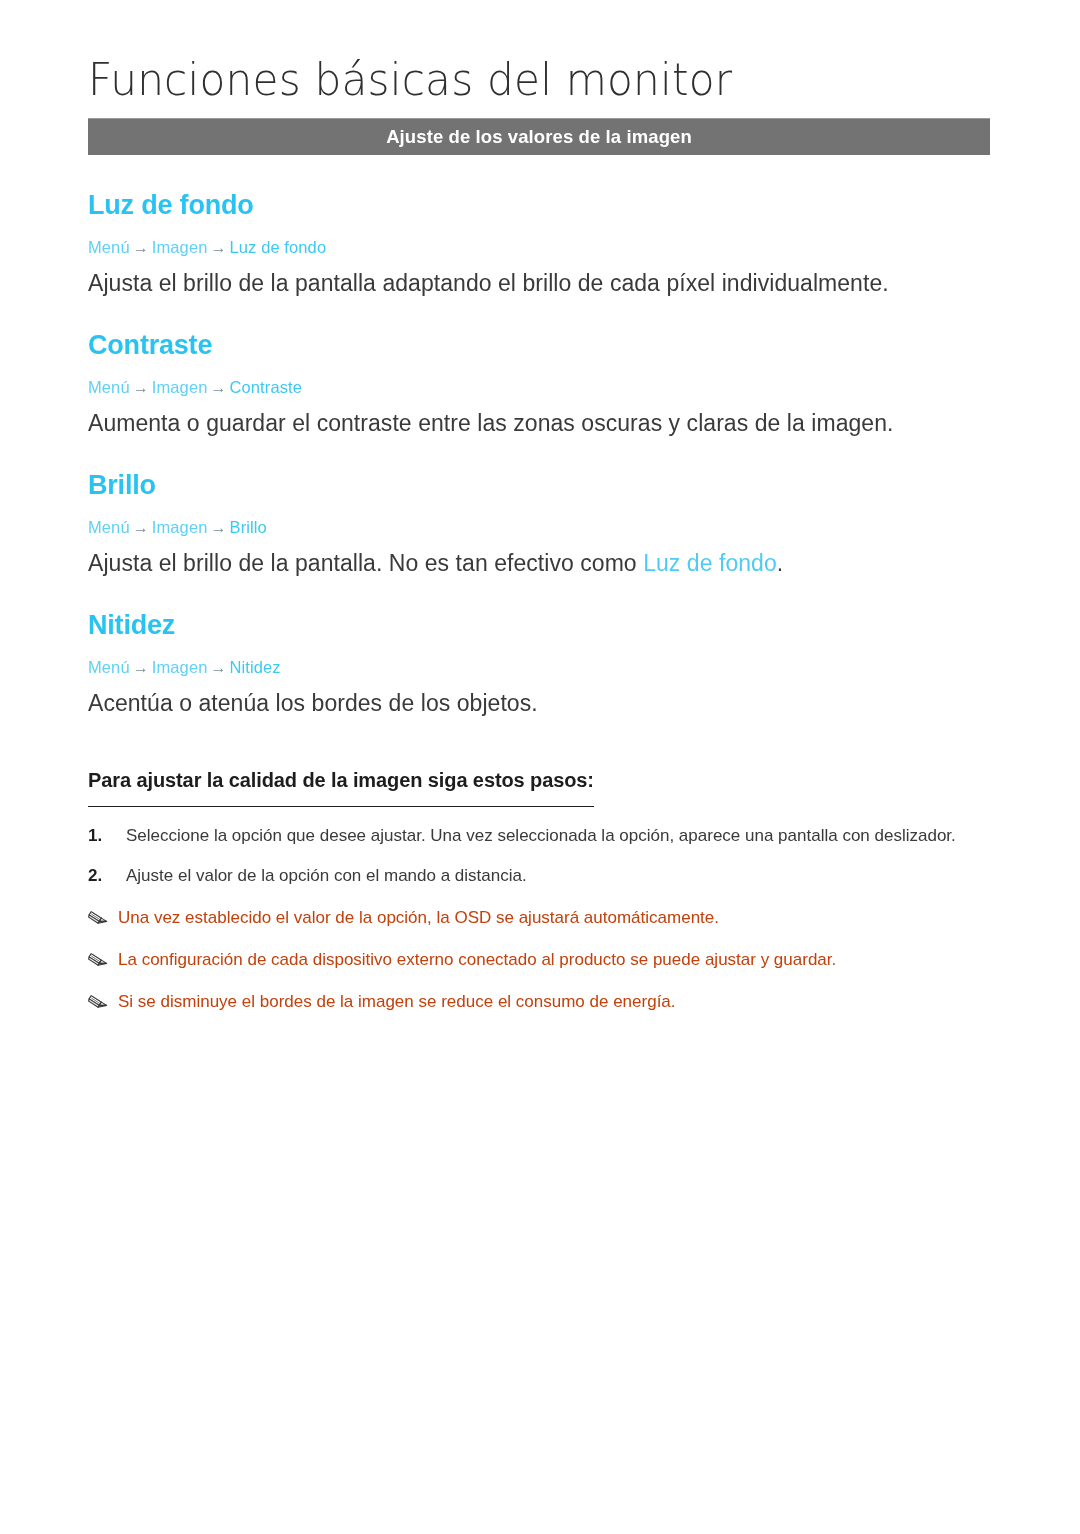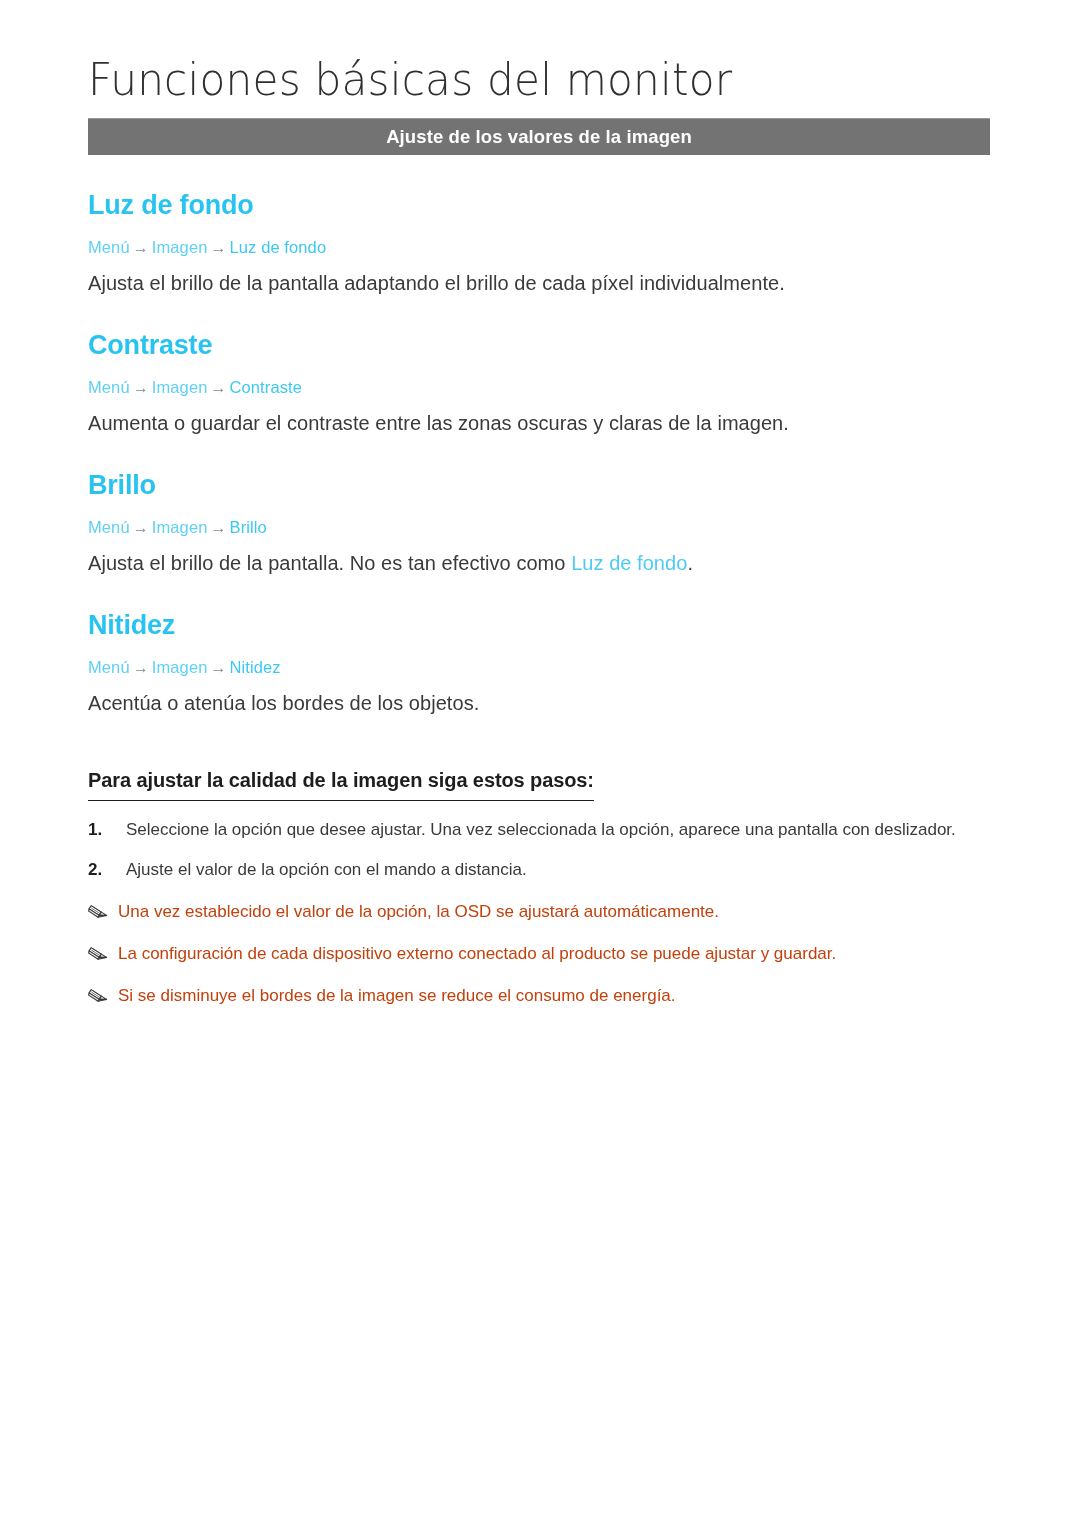--- a/index.html
+++ b/index.html
@@ -93,42 +93,42 @@
   }
   .feature-path .arrow {
     color: #7d8f97;
     padding: 0 3px;
     font-size: 16px;
   }
   .feature-path .crumb-last { color: #3dc8f4; }
 
   .feature-desc {
     margin-top: 14px;
-    font-size: 20px;
+    font-size: 23px;
     line-height: 23px;
     color: #3a3a3a;
     letter-spacing: 0.05px;
   }
   .feature-desc .inline-link {
     color: #4ecbf5;
   }
 
   
   .steps-block {
     margin-top: 52px;
   }
   .steps-heading {
     margin: 0;
     font-size: 20px;
     line-height: 26px;
     font-weight: bold;
     color: #1d1d1d;
     display: inline-block;
     border-bottom: 1.6px solid #1d1d1d;
-    padding-bottom: 7px;
+    padding-bottom: 13px;
     letter-spacing: -0.1px;
   }
 
   .step-list {
     margin: 0;
     padding: 0;
     list-style: none;
   }
   .step-item {
     display: flex;

